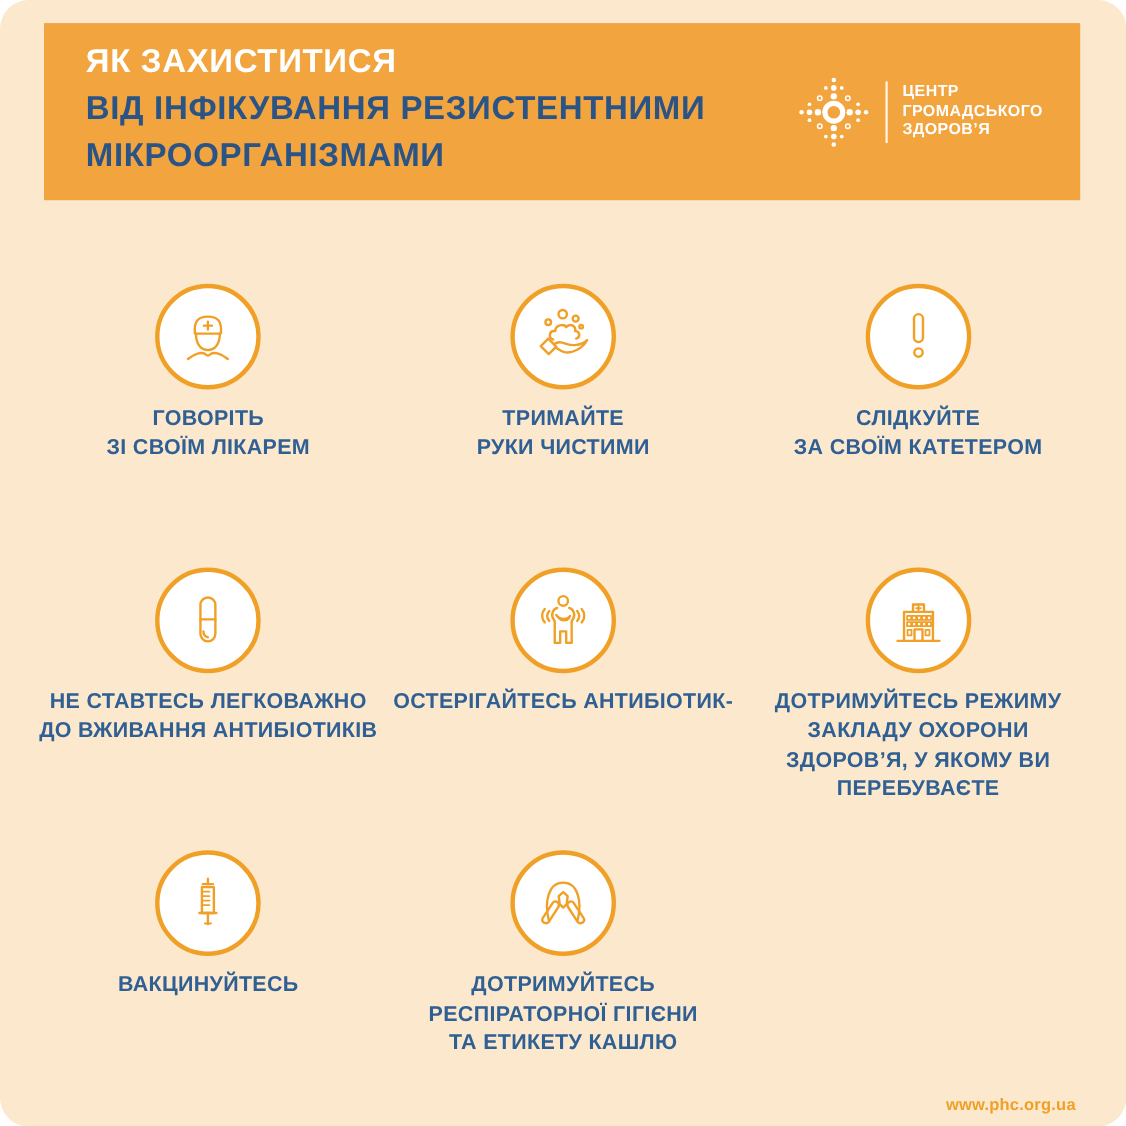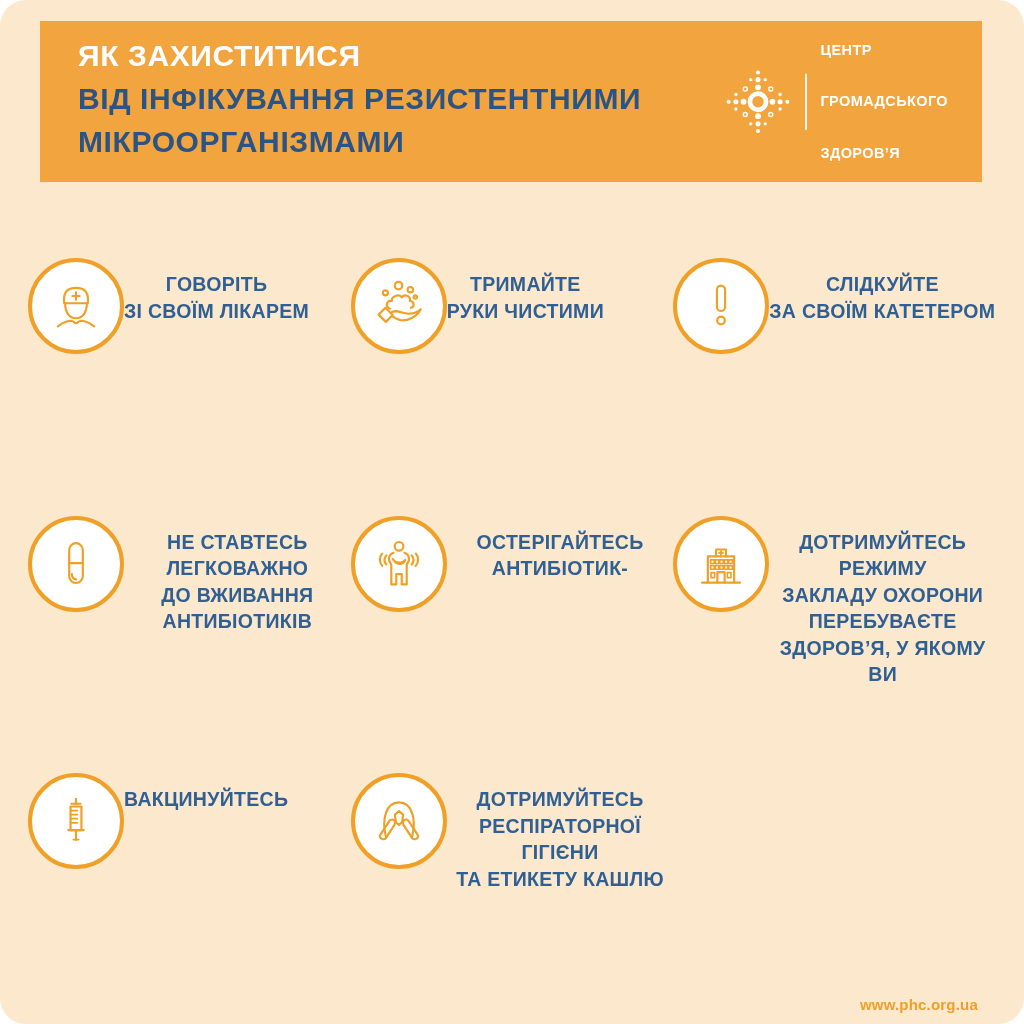--- a/index.html
+++ b/index.html
@@ -21,31 +21,31 @@
     white-space:nowrap;
   }
   .title-line.white{color:#FFFFFF;}
   .title-line.blue{color:var(--blue,#2B5486);}
   .logo{
     position:absolute;right:34px;top:50%;transform:translateY(-50%);
     display:flex;align-items:center;gap:13px;
   }
   .logo svg{display:block;}
   .logo-sep{width:2px;height:56px;background:rgba(255,255,255,.9);}
-  .logo-text{display:flex;flex-direction:column;gap:34px;}
+  .logo-text{display:flex;flex-direction:column;}
   .logo-line{
     color:#FFFFFF;font-size:14.5px;font-weight:700;line-height:17.5px;
     letter-spacing:.4px;white-space:nowrap;
   }
   
   .grid{
     position:absolute;top:258px;left:28px;width:968px;
     display:grid;grid-template-columns:repeat(3,1fr);grid-auto-rows:257.5px;
   }
-  .tip{display:flex;flex-direction:row;}
+  .tip{display:flex;flex-direction:column;align-items:center;}
   .circle{
     width:88px;height:88px;border-radius:50%;
     border:4px solid var(--orange,#F0A026);background:#FFFFFF;
     display:flex;align-items:center;justify-content:center;
     box-sizing:content-box;flex:none;
   }
   .circle svg{display:block;}
   .caption{
     margin-top:13px;text-align:center;
     color:var(--caption,#2F5F93);
@@ -214,22 +214,22 @@
               <rect x="40.6" y="33.8" width="4" height="4"></rect>
               <rect x="21" y="41.5" width="4" height="5.5"></rect>
               <rect x="39" y="41.5" width="4" height="5.5"></rect>
             </g>
             <path d="M28,52.5 L28,41 L36,41 L36,52.5"></path>
           </svg>
         </div>
     <div class="caption">
           <div>ДОТРИМУЙТЕСЬ РЕЖИМУ</div>
           <div>ЗАКЛАДУ ОХОРОНИ</div>
+          <div>ЗДОРОВ’Я, У ЯКОМУ ВИ</div>
           <div>ПЕРЕБУВАЄТЕ</div>
-          <div>ЗДОРОВ’Я, У ЯКОМУ ВИ</div>
         </div>
   </div>
 
   <div class="tip">
     <div class="circle">
           <svg width="58" height="58" viewBox="0 0 64 64" fill="none" stroke="#F0A026" stroke-width="2.4" stroke-linecap="round" stroke-linejoin="round">
             <path d="M32,7.5 L32,13"></path>
             <path d="M27,13 L37,13"></path>
             <rect x="26" y="16" width="12" height="26"></rect>
             <g stroke-width="1.9">

